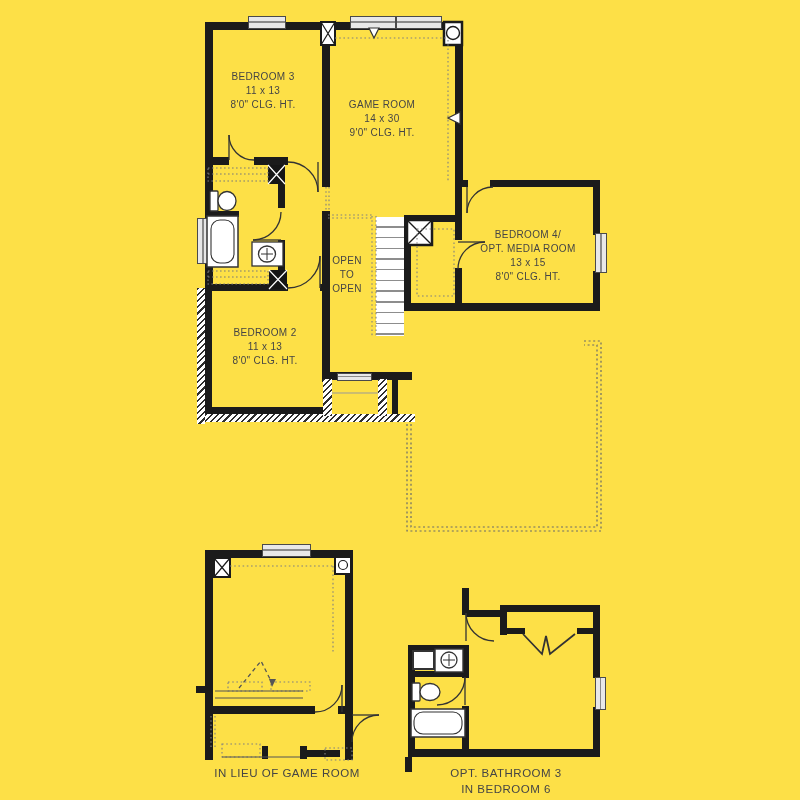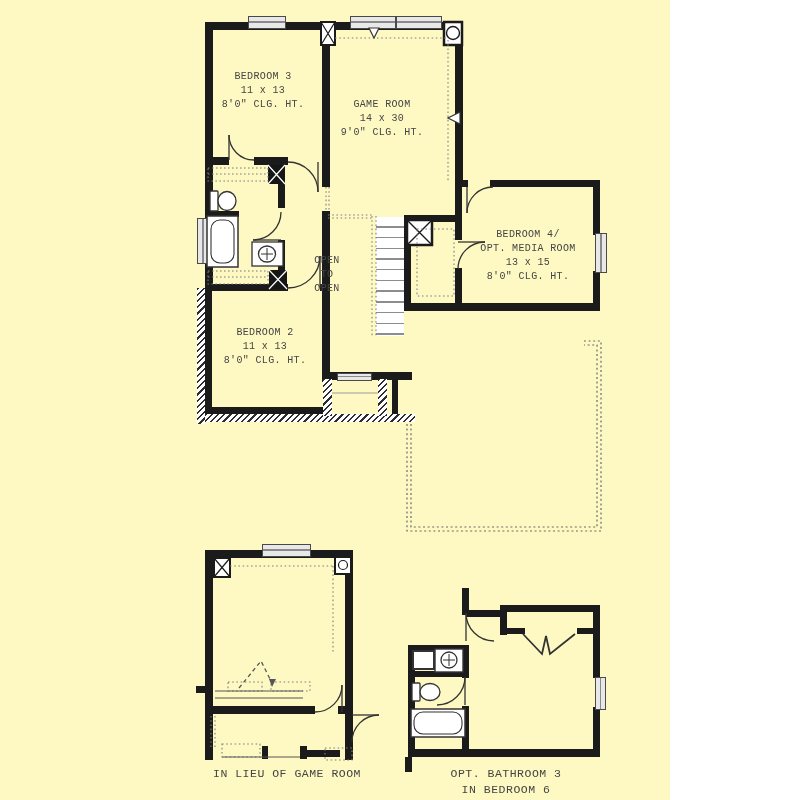--- a/index.html
+++ b/index.html
@@ -1,20 +1,20 @@
 <!DOCTYPE html>
 <html style="--wall: #1b1b1b; --window: #e8e8e8; --text: #454545; --dotted: #7a7a7a;"><head>
 <meta charset="utf-8">
 <style>
   :root{
     --wall:#1b1b1b; --window:#e8e8e8; --winline:#8a8a8a; --text:#454545; --dotted:#7a7a7a;
   }
   html,body{margin:0;padding:0;background:#fff;}
-  #canvas{position:relative;width:670px;height:800px;background:#fef9c3;overflow:hidden;
-          font-family:Liberation Mono, monospace;}
+  #canvas{position:relative;width:800px;height:800px;background:#fde047;overflow:hidden;
+          font-family:Liberation Sans, sans-serif;}
   .w{position:absolute;background:var(--wall);}
   .hx{position:absolute;background:repeating-linear-gradient(135deg,#2e2e2e 0 1.6px,#ffffff 1.6px 4.4px);}
   .winh{position:absolute;border:1px solid #4a4a4a;
         background:linear-gradient(to bottom,var(--window) 0 40%,var(--winline) 40% 58%,var(--window) 58%);}
   .winv{position:absolute;border:1px solid #4a4a4a;
         background:linear-gradient(to right,var(--window) 0 40%,var(--winline) 40% 58%,var(--window) 58%);}
   .treads{position:absolute;background:repeating-linear-gradient(to bottom,#fff 0 9.2px,#8d8d8d 9.2px 10.7px);}
   .lbl{position:absolute;transform:translateX(-50%);text-align:center;font-size:10px;line-height:14px;
        color:var(--text);letter-spacing:.35px;white-space:nowrap;}
   .cap{position:absolute;transform:translateX(-50%);text-align:center;font-size:11.5px;line-height:15.5px;
@@ -229,21 +229,21 @@
     <div>BEDROOM 4/</div>
     <div>OPT. MEDIA ROOM</div>
     <div>13 x 15</div>
     <div>8'0" CLG. HT.</div>
   </div>
   <div class="lbl" style="left:265px;top:326px">
     <div>BEDROOM 2</div>
     <div>11 x 13</div>
     <div>8'0" CLG. HT.</div>
   </div>
-  <div class="lbl" style="left:327px;top:254px">
+  <div class="lbl" style="left:347px;top:254px">
     <div>OPEN</div>
     <div>TO</div>
     <div>OPEN</div>
   </div>
   <div class="cap" style="left:287px;top:766px">
     <div>IN LIEU OF GAME ROOM</div>
   </div>
   <div class="cap" style="left:506px;top:766px">
     <div>OPT. BATHROOM 3</div>
     <div>IN BEDROOM 6</div>

